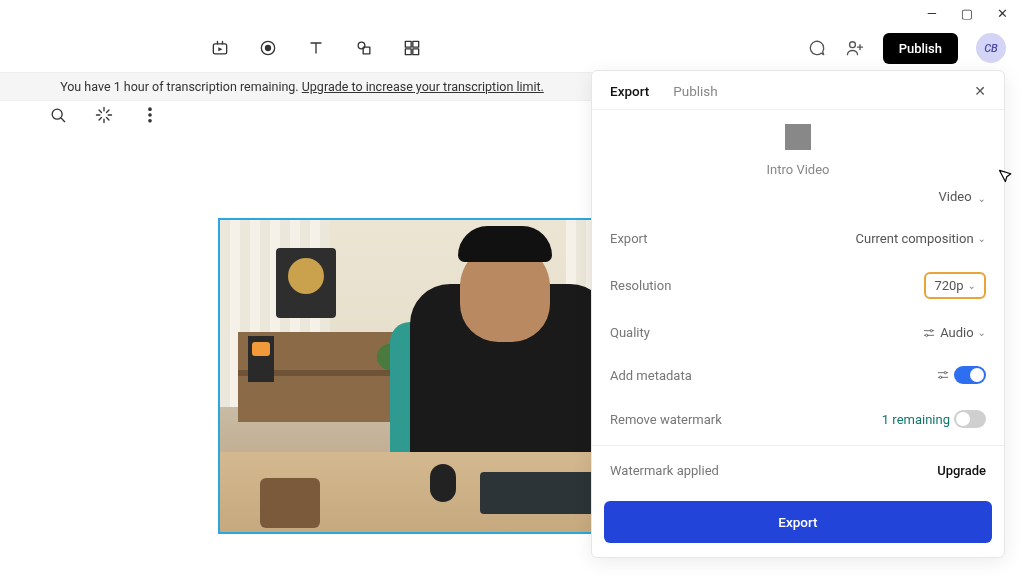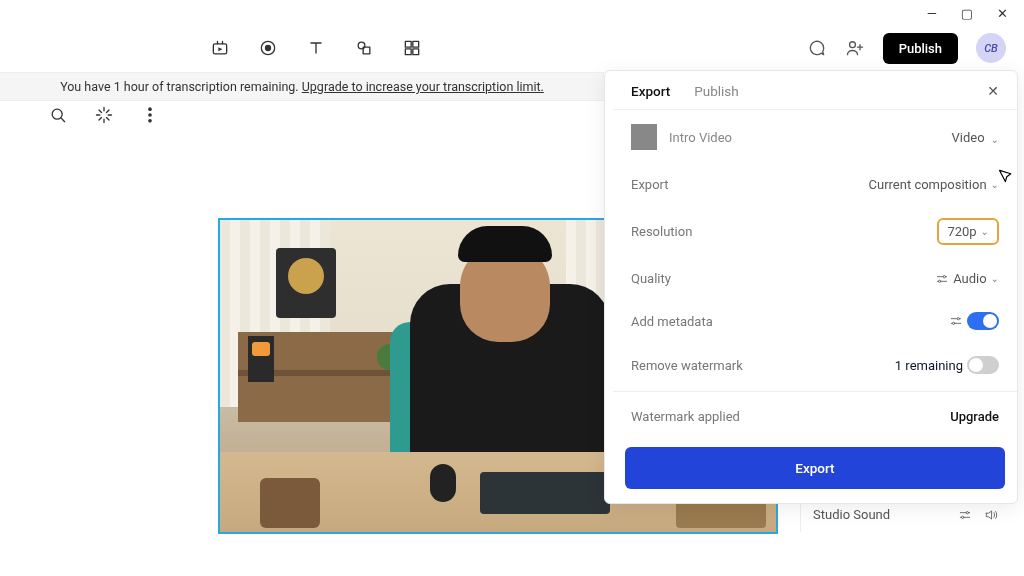--- a/index.html
+++ b/index.html
@@ -36,34 +36,34 @@
 .cap { position:absolute; bottom:270px; left:238px; width:94px; height:36px; background:#111; border-radius:46px 46px 10px 10px; }
 .desk { position:absolute; bottom:0; left:0; right:0; height:80px; background:linear-gradient(180deg,#d4b88f,#c6a97e); }
 .mouse { position:absolute; bottom:30px; left:210px; width:26px; height:38px; background:#222; border-radius:13px; }
 .keyboard { position:absolute; bottom:18px; left:260px; width:130px; height:42px; background:#2c3438; border-radius:4px; }
 .lamp { position:absolute; bottom:150px; left:28px; width:26px; height:46px; background:#2a2a2a; }
 .lamp::after{content:"";position:absolute;top:6px;left:4px;width:18px;height:14px;background:#f29a3a;border-radius:3px;}
 .plant { position:absolute; bottom:150px; left:150px; width:40px; height:50px; background:radial-gradient(circle,#4a7a3e 40%,transparent 42%); }
 .stool { position:absolute; bottom:4px; left:40px; width:60px; height:50px; background:#7a5a3a; border-radius:6px; }
 .bench { position:absolute; bottom:4px; right:10px; width:90px; height:50px; background:#9a7a4f; border-radius:4px; }
 
-.export-panel { position: absolute; top: 70px; left: 604px; width: 414px; background: #fff; border: 1px solid #e6e6e6; border-radius: 6px; box-shadow: 0 4px 20px rgba(0,0,0,0.08); z-index:5;padding-left:8px; }
+.export-panel { position: absolute; top: 70px; left: 591px; width: 414px; background: #fff; border: 1px solid #e6e6e6; border-radius: 6px; box-shadow: 0 4px 20px rgba(0,0,0,0.08); z-index:5; }
 .panel-tabs { display: flex; align-items: center; padding: 12px 18px 10px; gap: 24px; border-bottom: 1px solid #efefef; }
 .panel-tabs .tab { font-size: 13.5px; color: #888; cursor: pointer; }
 .panel-tabs .tab.active { color: #111; font-weight: 500; }
 .panel-tabs .close { margin-left: auto; color: #555; cursor: pointer; font-size:14px; }
 
 .panel-body { padding: 0 18px; }
 .row { display: flex; align-items: center; justify-content: space-between; padding: 13px 0; font-size: 13px; }
 .row .label { color: #777; }
 .row .value { color: #555; display: flex; align-items: center; gap: 4px; cursor: pointer; }
 .chev { font-size: 10px; color: #888; }
 .sliders-ico { width:14px; height:14px; color:#666; display:inline-flex; align-items:center; justify-content:center; }
 
-.title-row { display: flex; align-items: center; gap: 12px; padding: 14px 0; }
+.title-row { display: flex; align-items: center; gap: 12px; padding: 14px 0; flex-direction: column; }
 .thumb { width: 26px; height: 26px; background: #888; }
 .title-row .ttl { color: #888; font-size: 13px; }
 .title-row .right { margin-left: auto; display:flex; align-items:flex-end; gap:6px; color:#555; font-size:13px; cursor:pointer; }
 
 .res-box { border: 2px solid #e8a43a; border-radius: 6px; padding: 4px 8px; display: flex; align-items: center; gap: 4px; color:#555; }
 
 .toggle { width: 32px; height: 18px; border-radius: 10px; position: relative; cursor: pointer; }
 .toggle.on { background: #2e6ef0; }
 .toggle.off { background: #cfcfcf; }
 .toggle .knob { position: absolute; top: 2px; width: 14px; height: 14px; background: #fff; border-radius: 50%; }
@@ -250,21 +250,21 @@
           </span>
         <span class="toggle on">
             <span class="knob"></span>
           </span>
       </span>
     </div>
 
     <div class="row">
       <span class="label">Remove watermark</span>
       <span class="value">
-        <span style="color:#0f172a">1 remaining</span>
+        <span style="color:#0f766e">1 remaining</span>
         <span class="toggle off">
             <span class="knob"></span>
           </span>
       </span>
     </div>
 
     <div class="divider"></div>
 
     <div class="row">
       <span class="label">Watermark applied</span>

